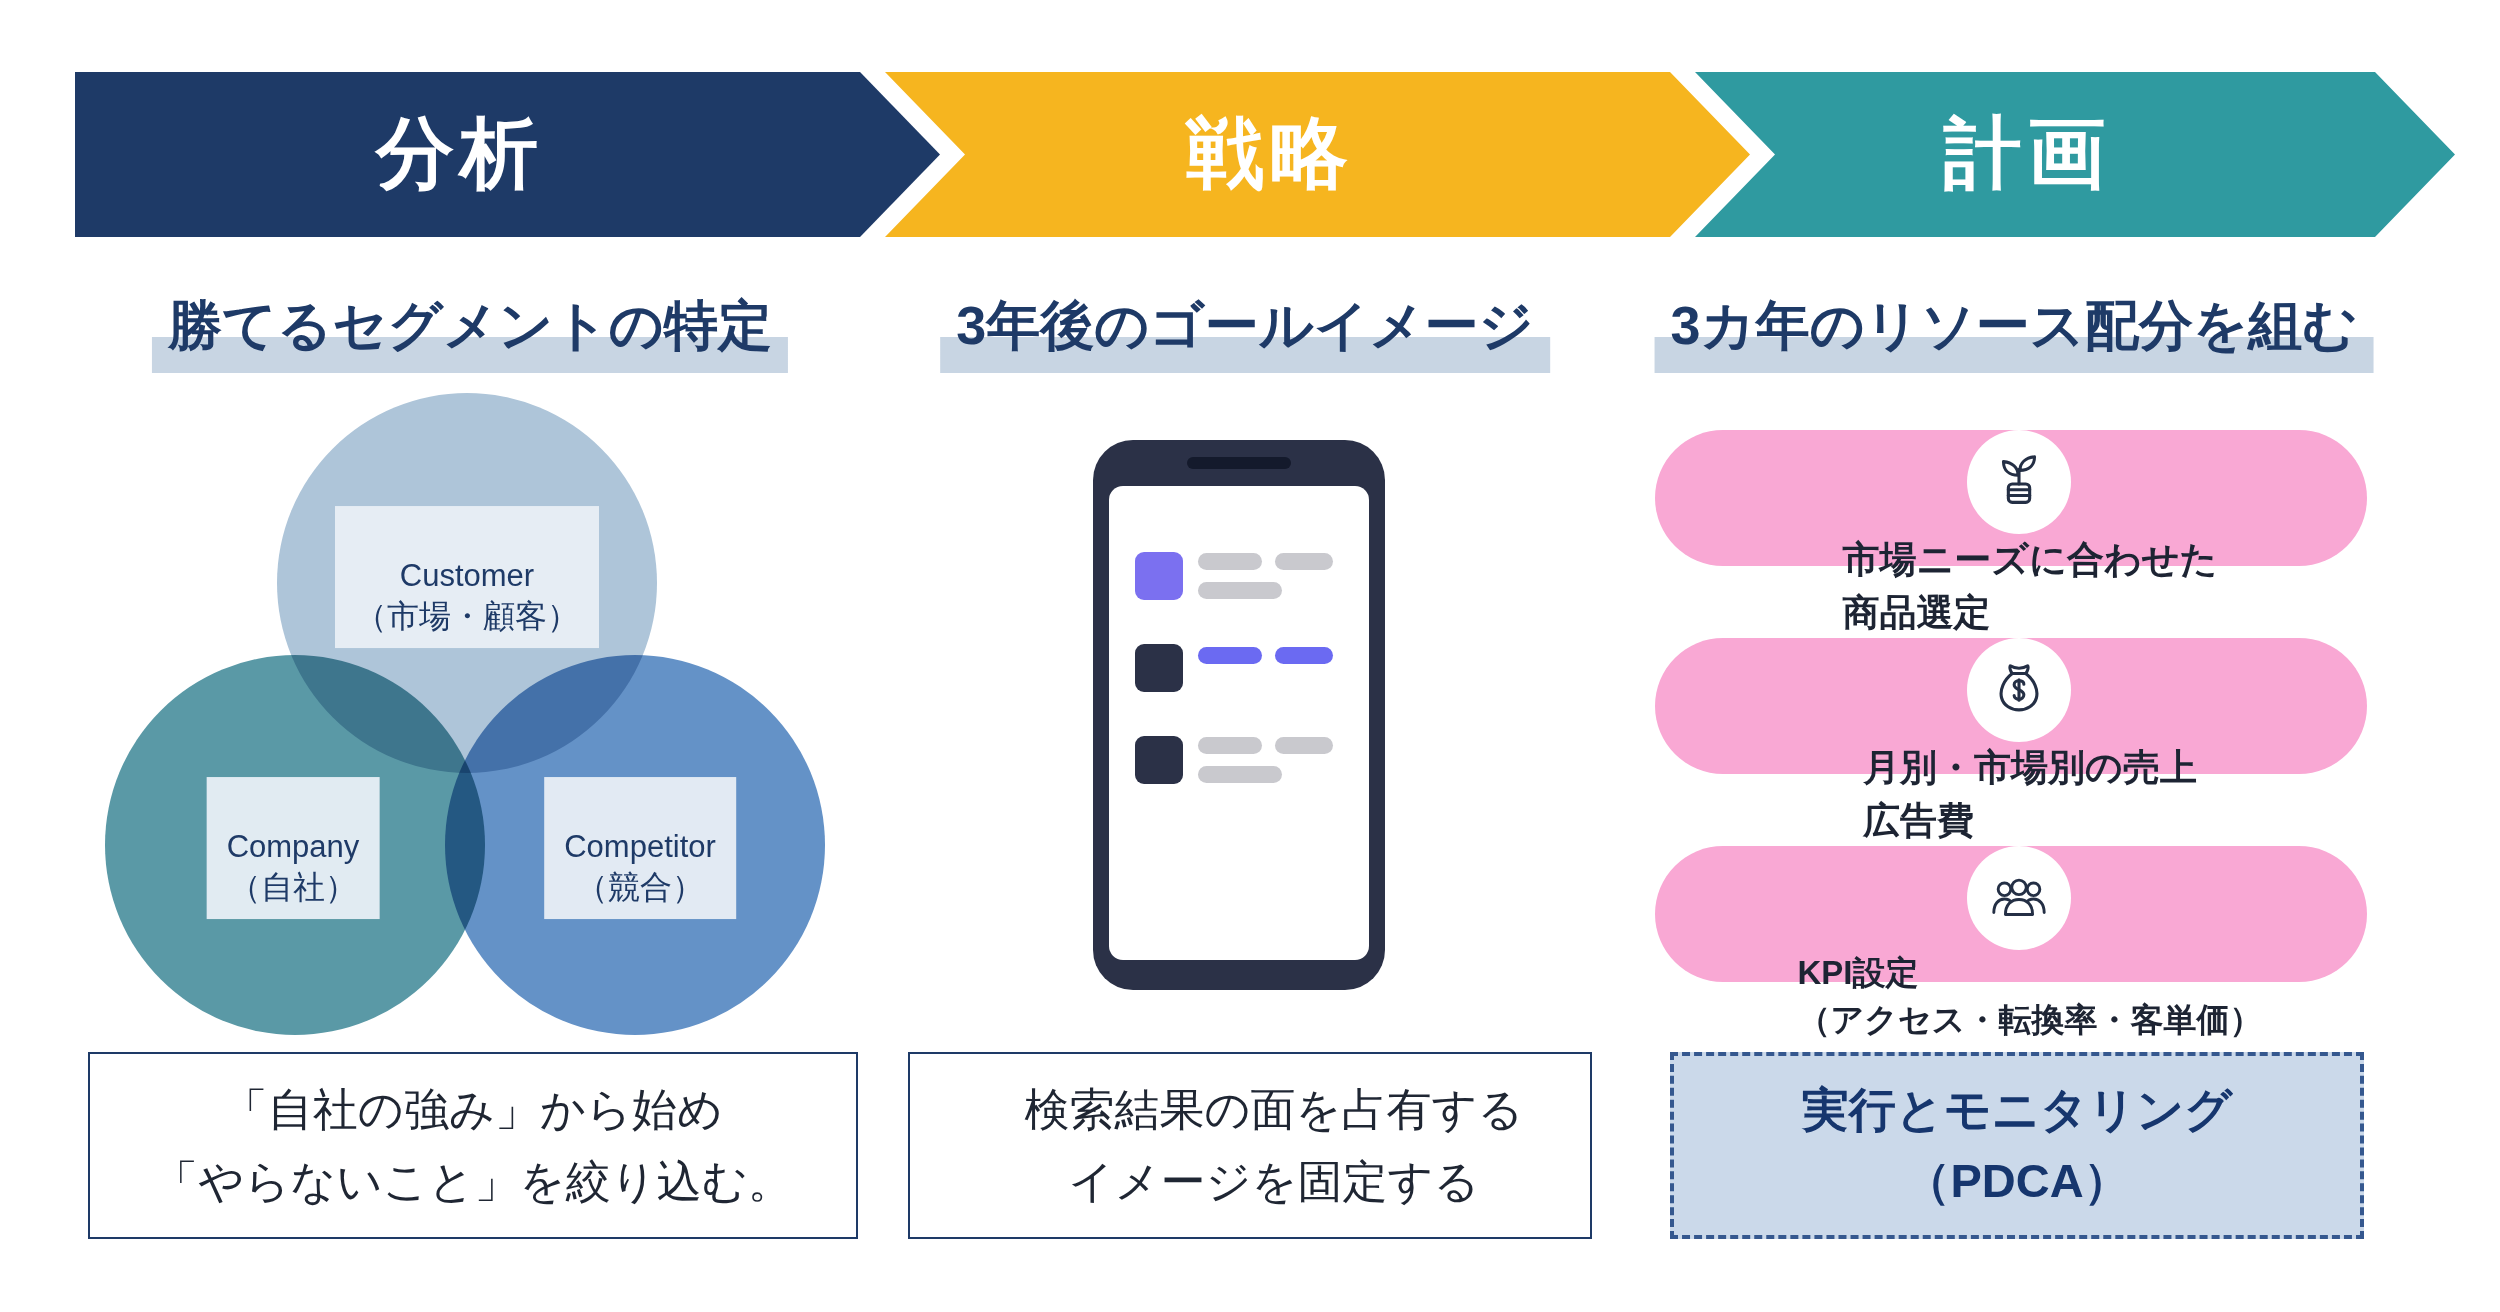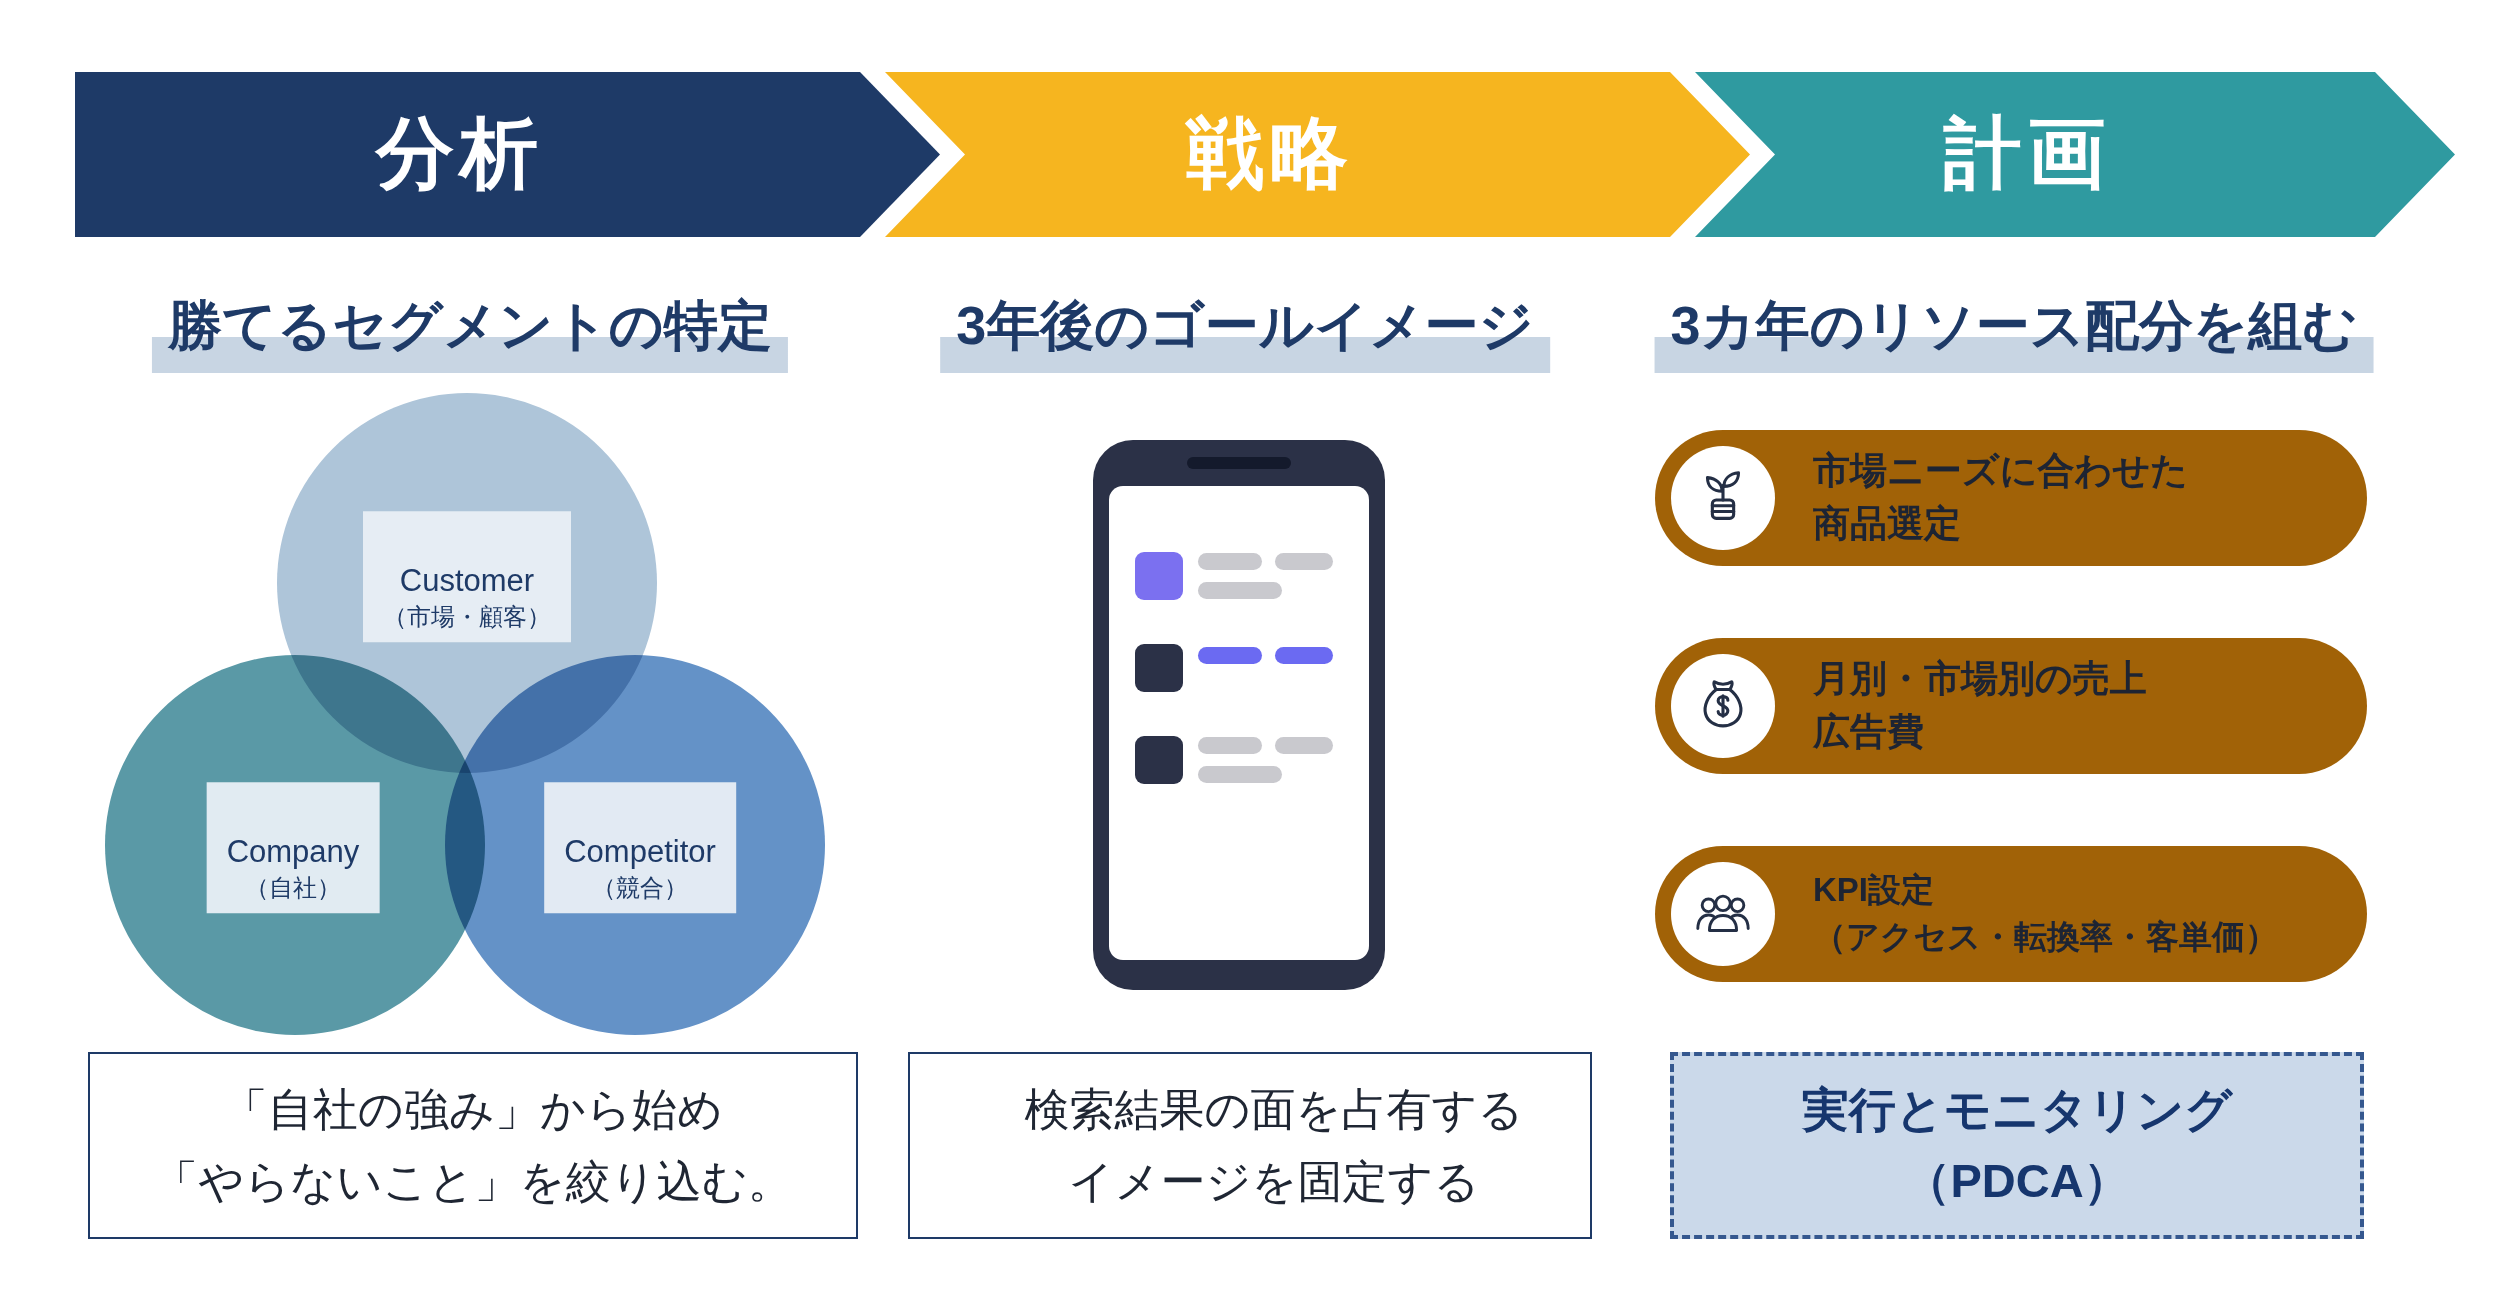--- a/index.html
+++ b/index.html
@@ -37,21 +37,21 @@
   .venn-circle{position:absolute;width:380px;height:380px;border-radius:50%;mix-blend-mode:multiply;}
   .venn-customer{left:277px;top:393px;background:#aec5d9;}
   .venn-company{left:105px;top:655px;background:#5a99a6;}
   .venn-competitor{left:445px;top:655px;background:#6492c7;}
   .venn-label{
     position:absolute;transform:translate(-50%,-50%);
     background:rgba(233,239,246,0.95);color:#1e3a67;text-align:center;
     padding:10px 20px;line-height:1.3;z-index:5;white-space:nowrap;
   }
   .venn-label .en{font-size:31px;display:block;margin-top:40px;}
-  .venn-label .ja{font-size:24px;display:block;}
+  .venn-label .ja{font-size:32px;display:block;}
   .vl-customer{left:467px;top:577px;}
   .vl-company{left:293px;top:848px;}
   .vl-competitor{left:640px;top:848px;}
 
   
   .phone{position:absolute;left:1093px;top:440px;width:292px;height:550px;
     background:#2b3147;border-radius:40px;}
   .phone-screen{position:absolute;left:16px;right:16px;top:46px;bottom:30px;
     background:#ffffff;border-radius:14px;}
   .phone-speaker{position:absolute;top:17px;left:50%;transform:translateX(-50%);
@@ -63,22 +63,22 @@
   .sq-purple{background:#7b70f0;}
   .sq-dark{background:#2b3147;}
   .bar-lines{display:flex;flex-direction:column;justify-content:space-between;padding:1px 0;}
   .bar-lines.single{justify-content:flex-start;padding-top:3px;}
   .bar-line{display:flex;gap:13px;}
   .bar{height:17px;border-radius:9px;background:#c9c9ce;}
   .bar.purple{background:#6b6af2;}
   .w64{width:64px;} .w58{width:58px;} .w84{width:84px;}
 
   
-  .pill{position:absolute;left:1655px;width:712px;height:136px;background:#a16207;
-    border-radius:70px;display:flex;align-items:center;}
+  .pill{position:absolute;left:1655px;width:712px;height:136px;background:#f9a8d4;
+    border-radius:70px;display:flex;align-items:center;flex-direction:column;}
   .pill-1{top:430px;} .pill-2{top:638px;} .pill-3{top:846px;}
   .pill-icon{width:104px;height:104px;border-radius:50%;background:#ffffff;margin-left:16px;
     display:flex;align-items:center;justify-content:center;flex:none;}
   .pill-text{margin-left:38px;font-size:37px;font-weight:700;color:#1d2433;line-height:1.42;}
   .pill-3 .pill-text{font-size:33px;}
 
   
   .footer-box{position:absolute;top:1052px;height:187px;background:#ffffff;
     border:2px solid #1e3a67;box-sizing:border-box;
     display:flex;flex-direction:column;align-items:center;justify-content:center;

